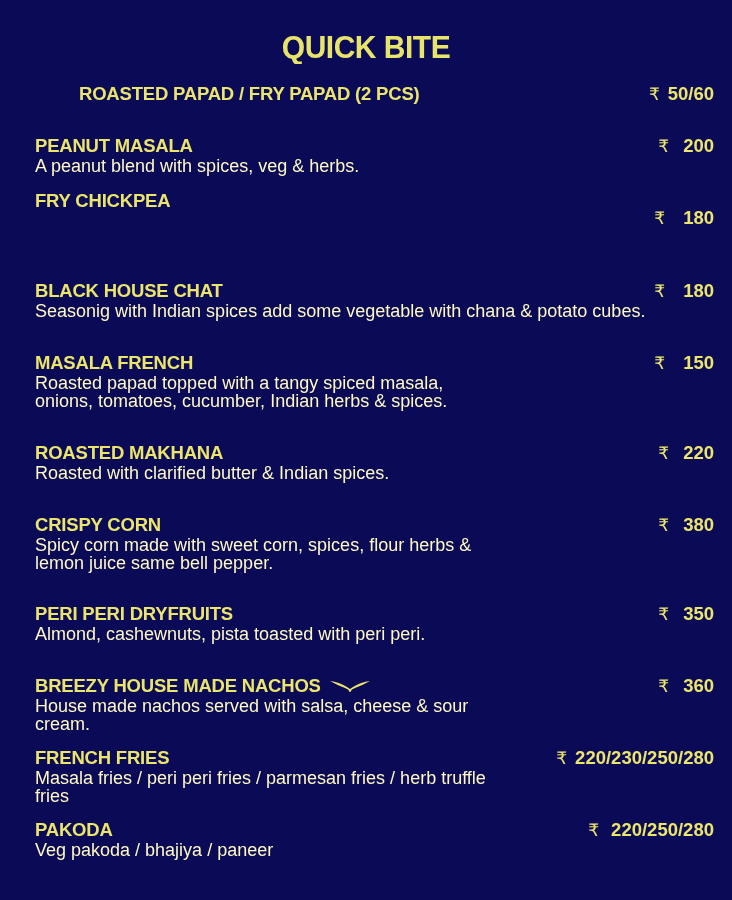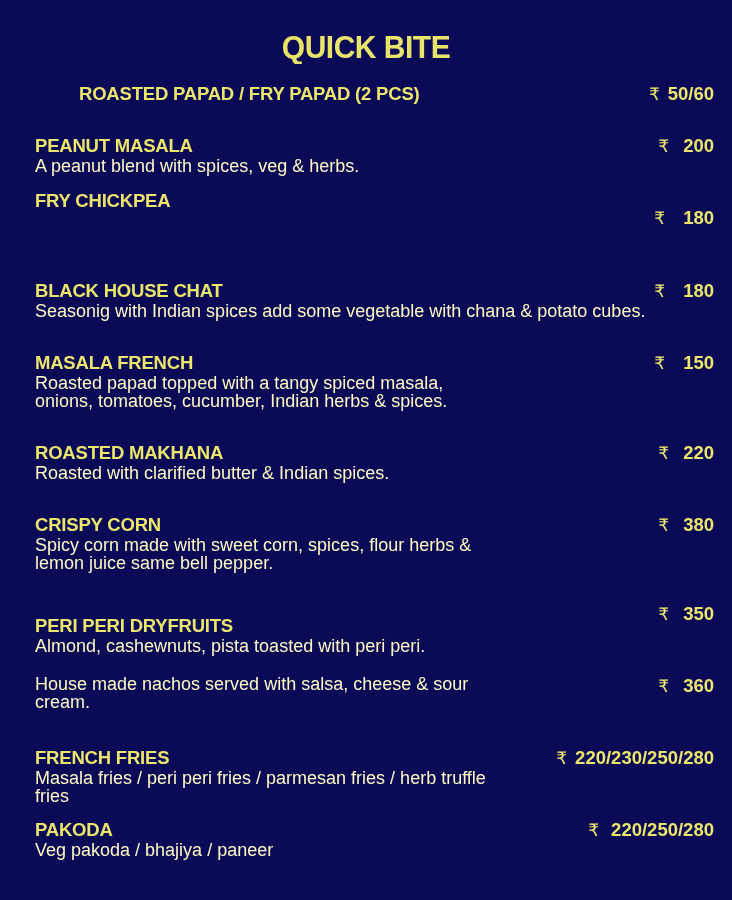--- a/index.html
+++ b/index.html
@@ -114,30 +114,37 @@
 
 <div class="item" style="top:514px;">
   <div class="name">CRISPY CORN</div>
   <div class="desc" style="max-width:440px;">Spicy corn made with sweet corn, spices, flour herbs &amp; lemon juice same bell pepper.</div>
 </div>
 <div class="price" style="top:514px;">
   <span class="rupee">₹</span>
   <span>380</span>
 </div>
 
-<div class="item" style="top:603px;margin-top:12px;">
+<div class="item" style="top:603px;">
   <div class="name">PERI PERI DRYFRUITS</div>
   <div class="desc">Almond, cashewnuts, pista toasted with peri peri.</div>
 </div>
 <div class="price" style="top:603px;">
   <span class="rupee">₹</span>
   <span>350</span>
 </div>
 
 <div class="item" style="top:675px;">
+  <div class="name">
+    <span>BREEZY HOUSE MADE NACHOS</span>
+    <svg class="bird" viewBox="0 0 42 14">
+      <path d="M1 2 Q10 3 18 8 L21 10 L24 8 Q32 3 41 2 Q34 6 26 9 L22 11 L20 11 L16 9 Q8 6 1 2 Z" fill="#ebe56b"></path>
+      <path d="M19 10 L23 10 L21.5 13 L20.5 13 Z" fill="#ebe56b"></path>
+    </svg>
+  </div>
   <div class="desc">House made nachos served with salsa, cheese &amp; sour cream.</div>
 </div>
 <div class="price" style="top:675px;">
   <span class="rupee">₹</span>
   <span>360</span>
 </div>
 
 <div class="item" style="top:747px;">
   <div class="name">FRENCH FRIES</div>
   <div class="desc">Masala fries / peri peri fries / parmesan fries / herb truffle fries</div>

